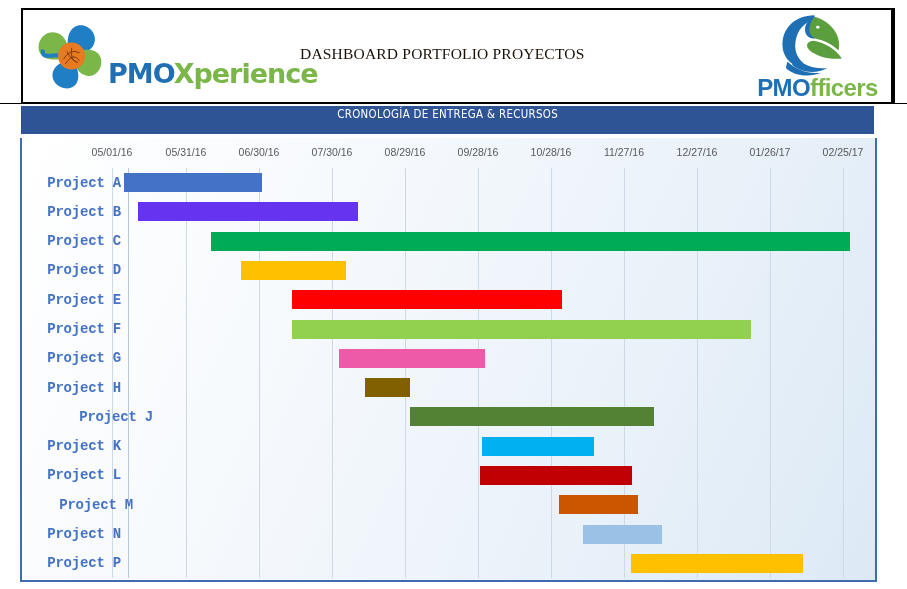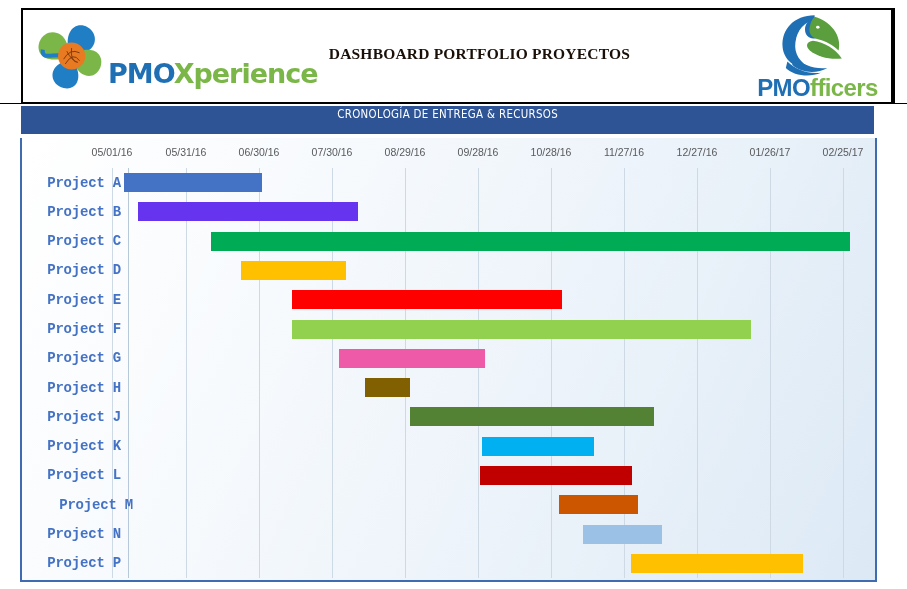--- a/index.html
+++ b/index.html
@@ -6,22 +6,22 @@
   body{width:907px;height:589px;overflow:hidden;font-family:"Liberation Sans",sans-serif;}
 
   #root{position:relative;width:907px;height:589px;background:#fff;}
 
   
   .header-band{position:absolute;left:21px;top:8px;width:872px;height:96px;
     background:#ffffff;border:2px solid #000000;box-sizing:border-box;}
   .hline-left{position:absolute;left:0;top:103px;width:21px;height:1px;background:#000;}
   .hline-right{position:absolute;left:893px;top:103px;width:14px;height:1px;background:#000;}
 
-  .dash-title{position:absolute;left:300px;top:45px;width:330px;text-align:right;
-    font-family:"Liberation Serif",serif;font-weight:bold;font-size:15.5px;color:#1a1008;
+  .dash-title{position:absolute;left:300px;top:45px;width:330px;text-align:left;
+    font-family:"Liberation Serif",serif;font-weight:normal;font-size:15.5px;color:#1a1008;
     letter-spacing:.2px;white-space:nowrap;}
 
   
   .pmox-logo{position:absolute;left:30px;top:14px;width:265px;height:84px;}
   .pmox-mark{position:absolute;left:0;top:2px;width:80px;height:80px;}
   .pmox-text{position:absolute;left:78px;top:44px;font-size:27px;font-weight:bold;
     font-family:"DejaVu Sans",sans-serif;letter-spacing:-1px;white-space:nowrap;}
   .pmox-text .a{color:#1f6fb5;}
   .pmox-text .b{color:#7ab648;}
 
@@ -171,21 +171,21 @@
         </div>
         <div class="row" style="top: 175.714px; height: 29.2857px;">
           <div class="row-label" style="height: 29.2857px; color: rgb(68, 114, 196);">Project G</div>
           <div class="bar" title="Project G 07/28/16 - 10/02/16" style="left: 318px; width: 146px; background: rgb(239, 90, 168); top: 5.14286px;"></div>
         </div>
         <div class="row" style="top: 205px; height: 29.2857px; padding-left: 8px;">
           <div class="row-label" style="height: 29.2857px; color: rgb(68, 114, 196);">Project H</div>
           <div class="bar" title="Project H 08/08/16 - 08/29/16" style="left: 344px; width: 45px; background: rgb(128, 96, 0); top: 5.14286px;"></div>
         </div>
         <div class="row" style="top: 234.286px; height: 29.2857px;">
-          <div class="row-label" style="height: 29.2857px; color: rgb(68, 114, 196);">Project J</div>
+          <div class="row-label" style="height: 29.2857px; color: rgb(68, 114, 196); padding-left: 32px;">Project J</div>
           <div class="bar" title="Project J 08/29/16 - 12/14/16" style="left: 389px; width: 244px; background: rgb(84, 130, 53); top: 5.14286px;"></div>
         </div>
         <div class="row" style="top: 263.571px; height: 29.2857px;">
           <div class="row-label" style="height: 29.2857px; color: rgb(68, 114, 196);">Project K</div>
           <div class="bar" title="Project K 09/29/16 - 11/19/16" style="left: 461px; width: 112px; background: rgb(0, 176, 240); top: 5.14286px;"></div>
         </div>
         <div class="row" style="top: 292.857px; height: 29.2857px;">
           <div class="row-label" style="height: 29.2857px; color: rgb(68, 114, 196);">Project L</div>
           <div class="bar" title="Project L 09/28/16 - 12/06/16" style="left: 459px; width: 152px; background: rgb(192, 0, 0); top: 5.14286px;"></div>
         </div>

